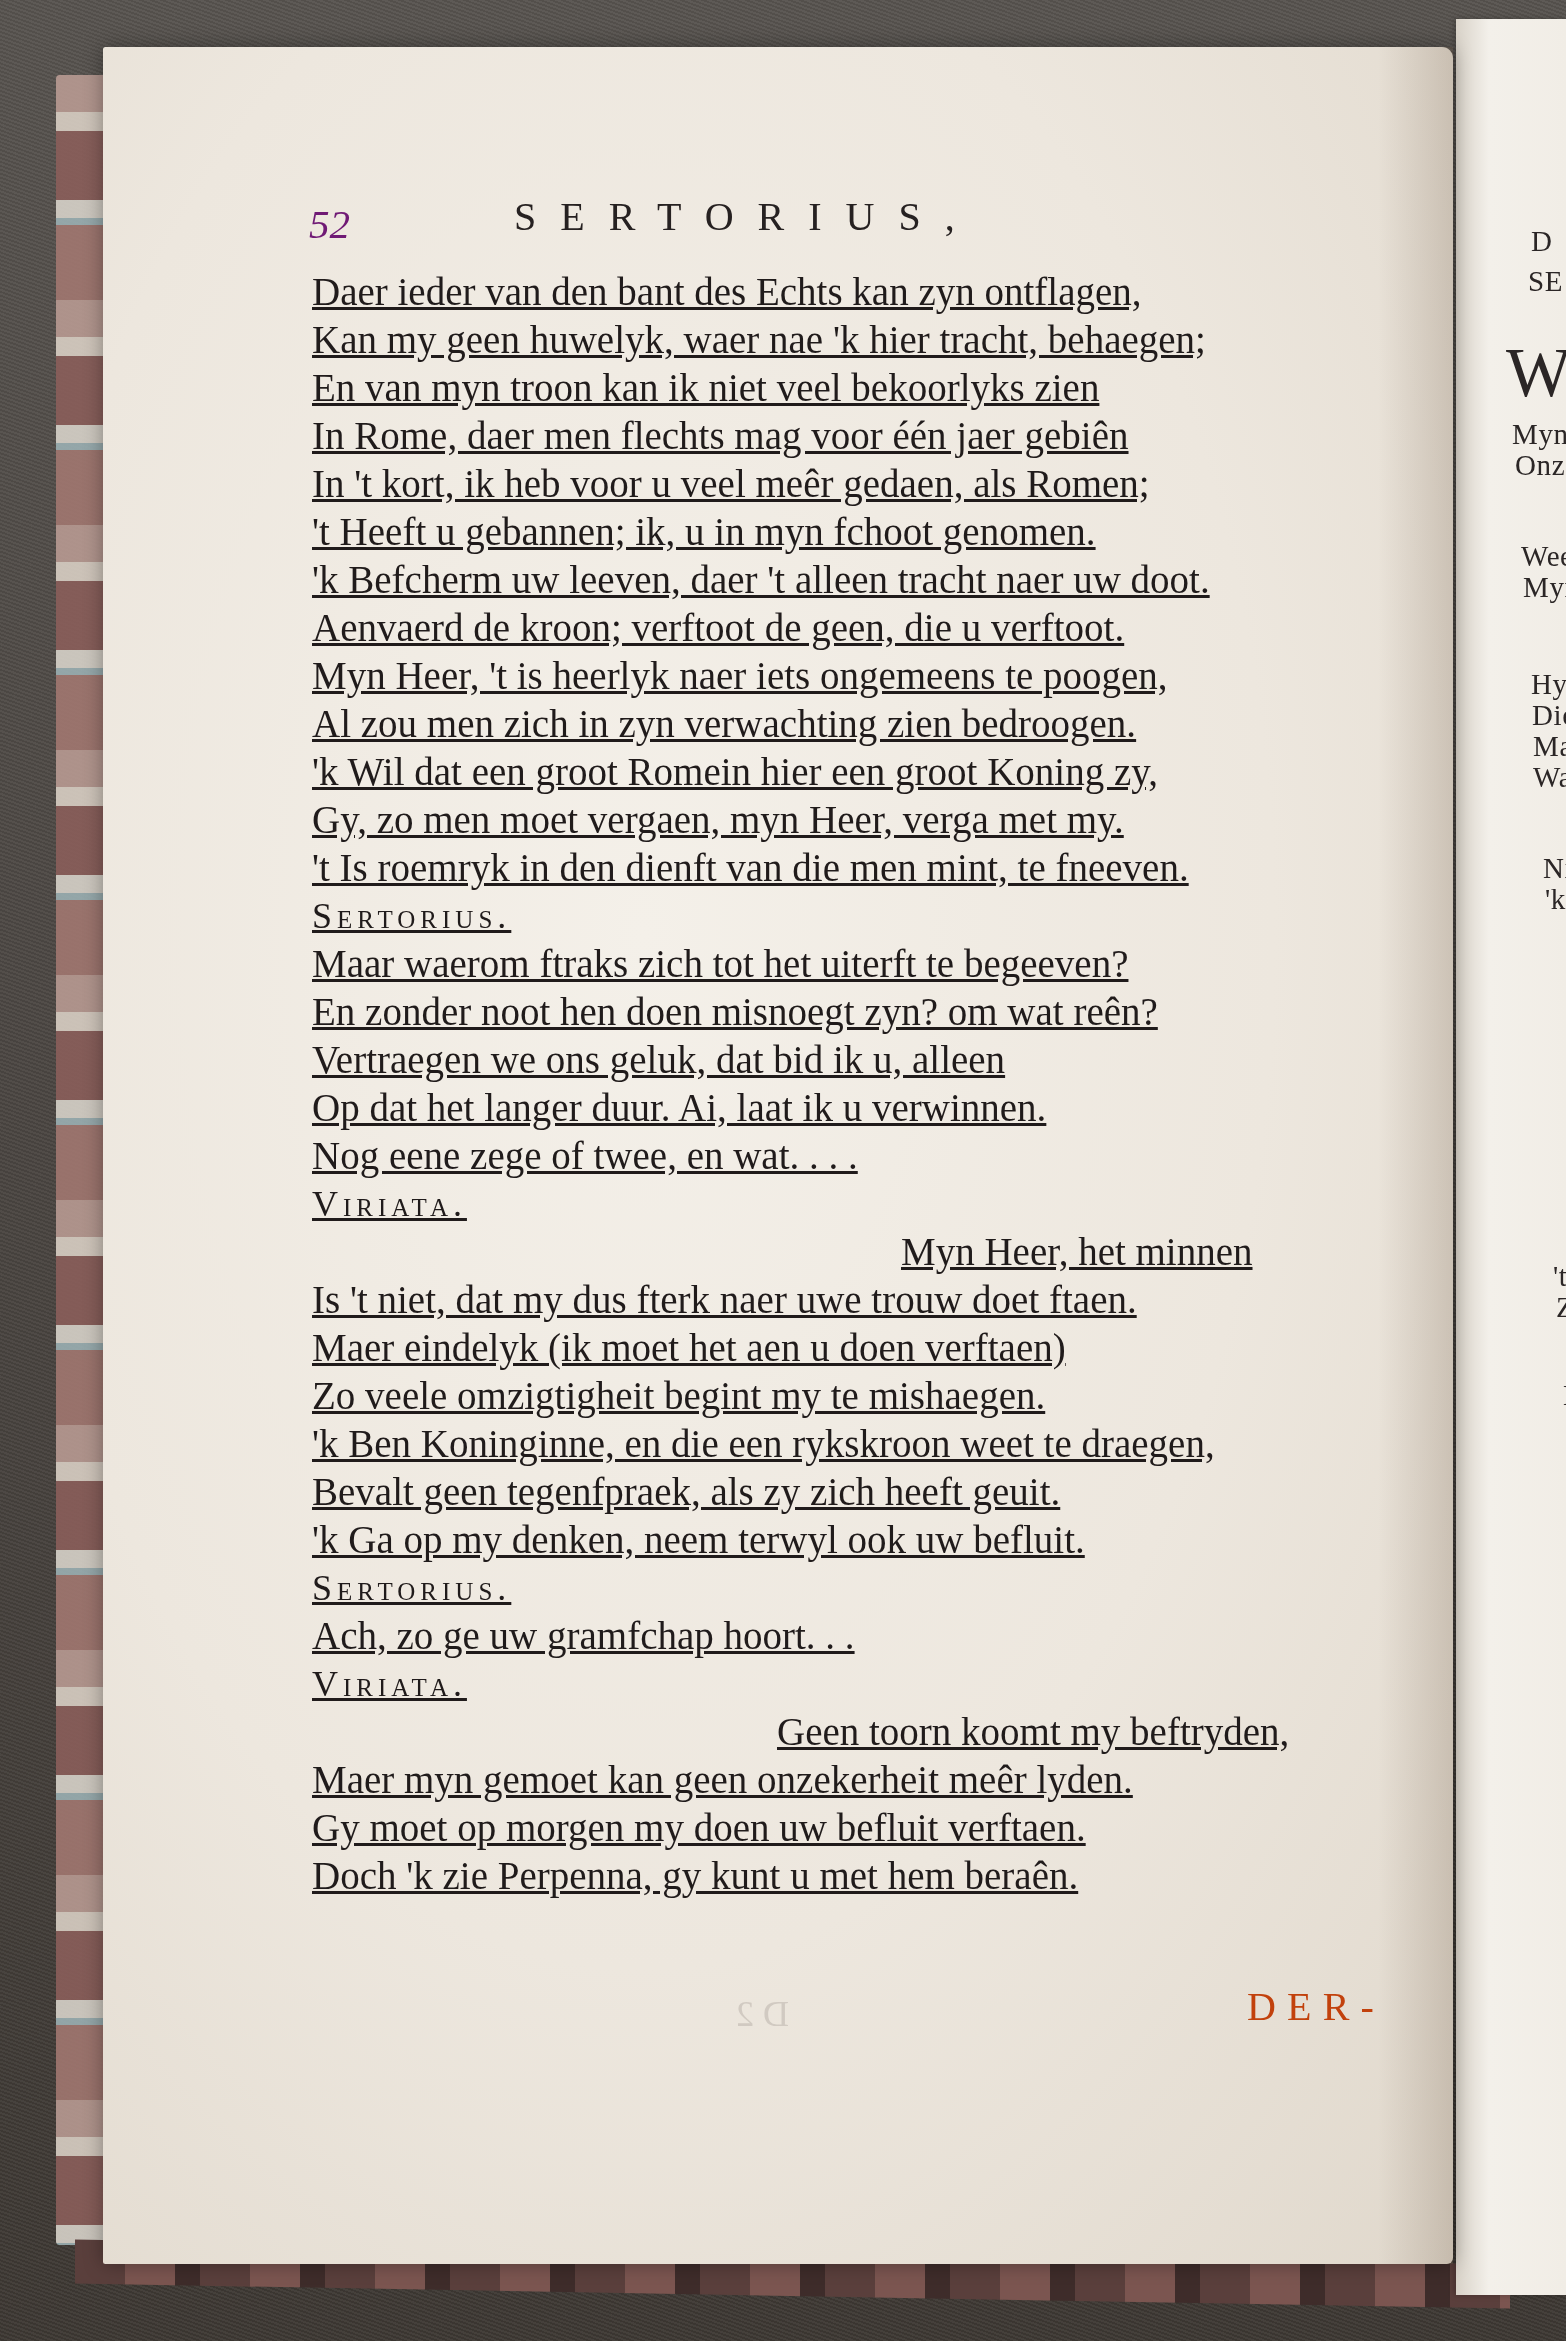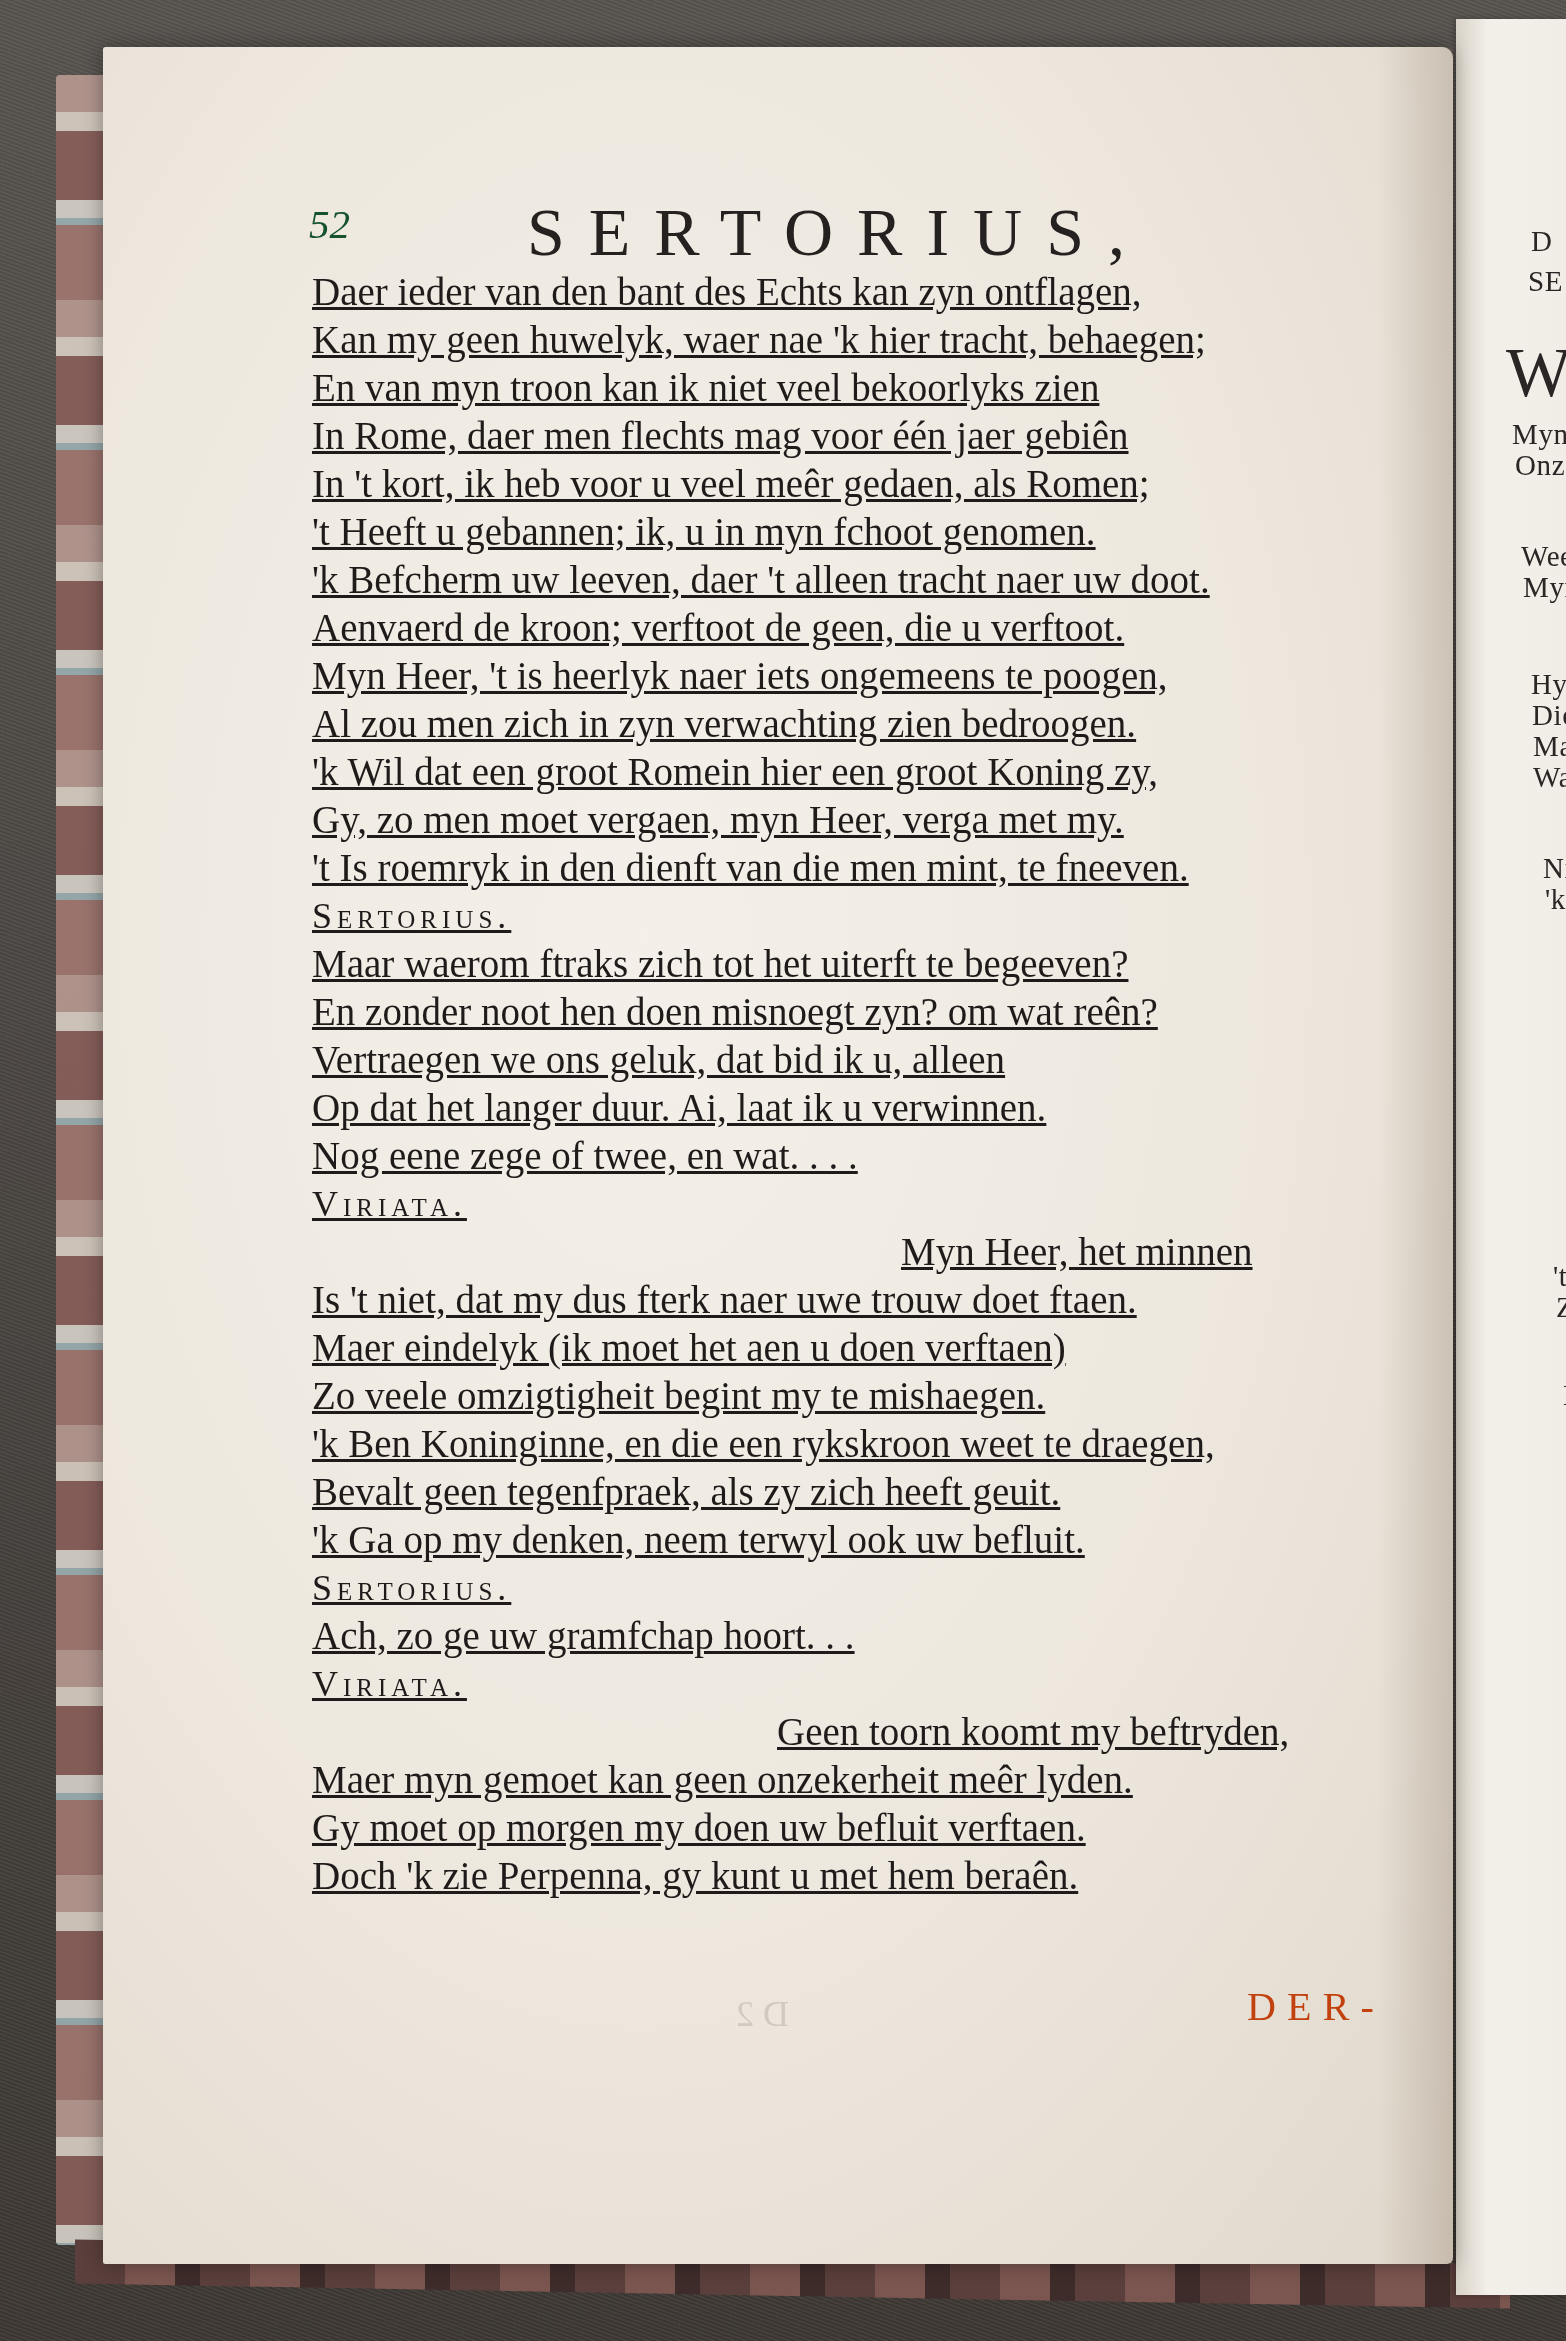--- a/index.html
+++ b/index.html
@@ -39,25 +39,25 @@
     overflow: hidden;
   }
   .facing-line {
     position: absolute; font-family: "Liberation Serif", serif; color: #2b2626;
     font-size: 29px; white-space: nowrap; letter-spacing: 0.6px;
   }
   .header {
     position: absolute; left: 309px; top: 187px; width: 1135px; height: 69px;
   }
   .page-number {
-    position: absolute; left: 0; top: 12.5px; font-size: 41px; color: #14532d;
+    position: absolute; left: 0; top: 12.5px; font-size: 41px; color: #701a75;
     font-family: "Liberation Serif", serif; font-style: italic;
   }
   .running-title {
-    position: absolute; left: 218px; top: 6.2px; font-size: 68px; color: #262121;
+    position: absolute; left: 205px; top: 6.2px; font-size: 40px; color: #262121;
     letter-spacing: 24px; font-family: "Liberation Serif", serif;
   }
   .text-block {
     position: absolute; left: 312px; top: 268px; width: 1160px;
     color: #201b1b; font-family: "Liberation Serif", serif; text-decoration: underline;
   }
   .line {
     height: 48px; line-height: 48px; font-size: 39px; white-space: nowrap;
   }
   .speaker {

